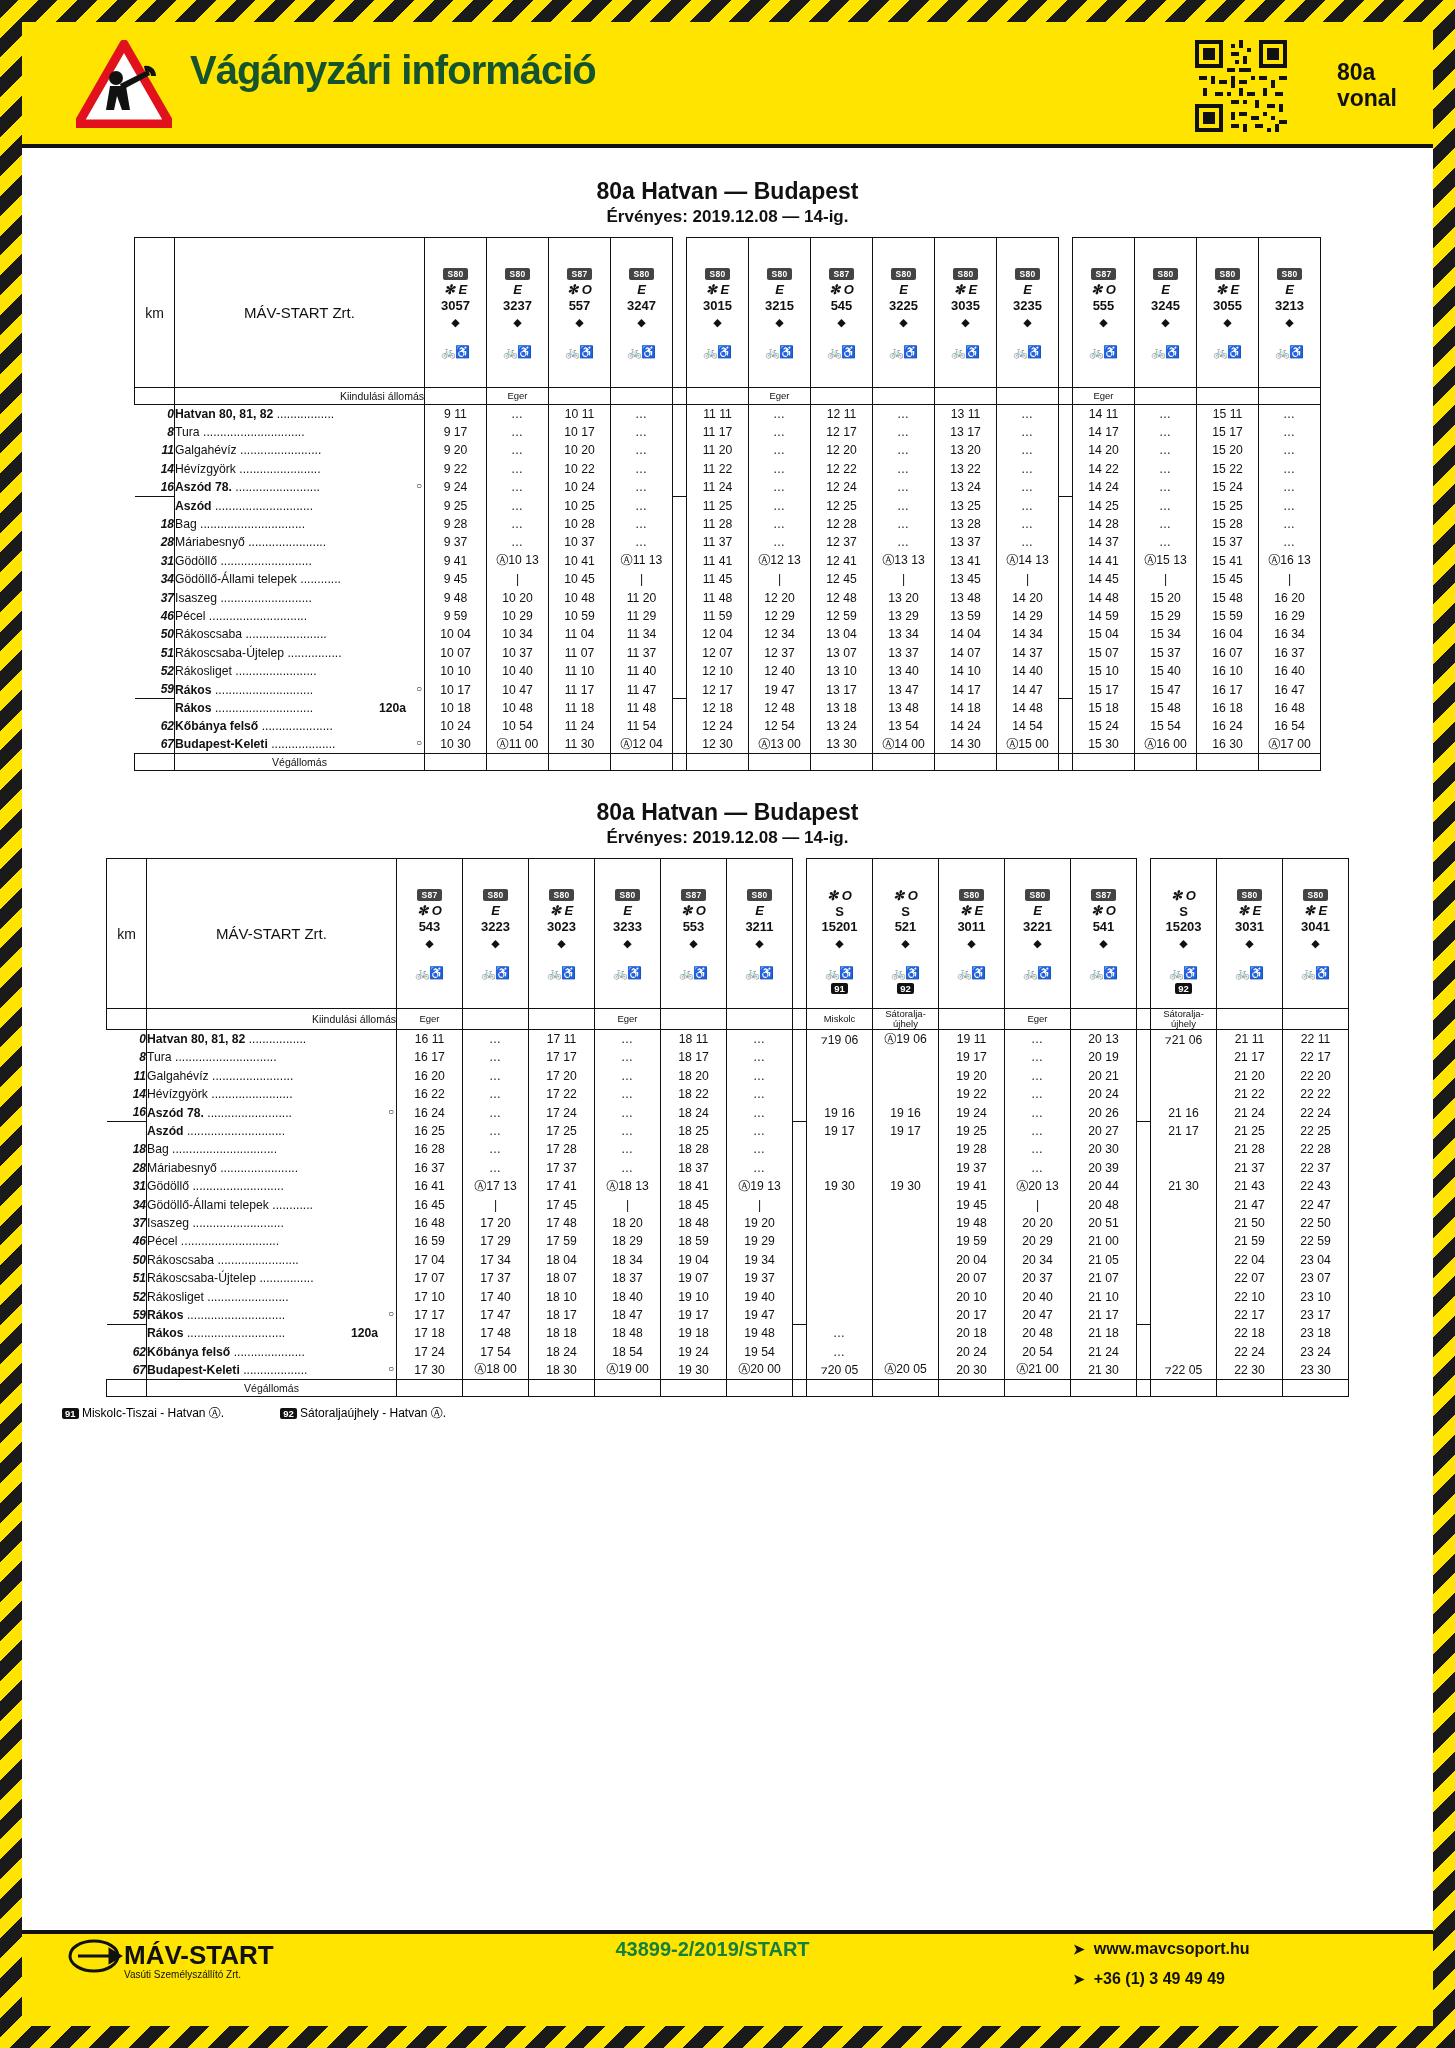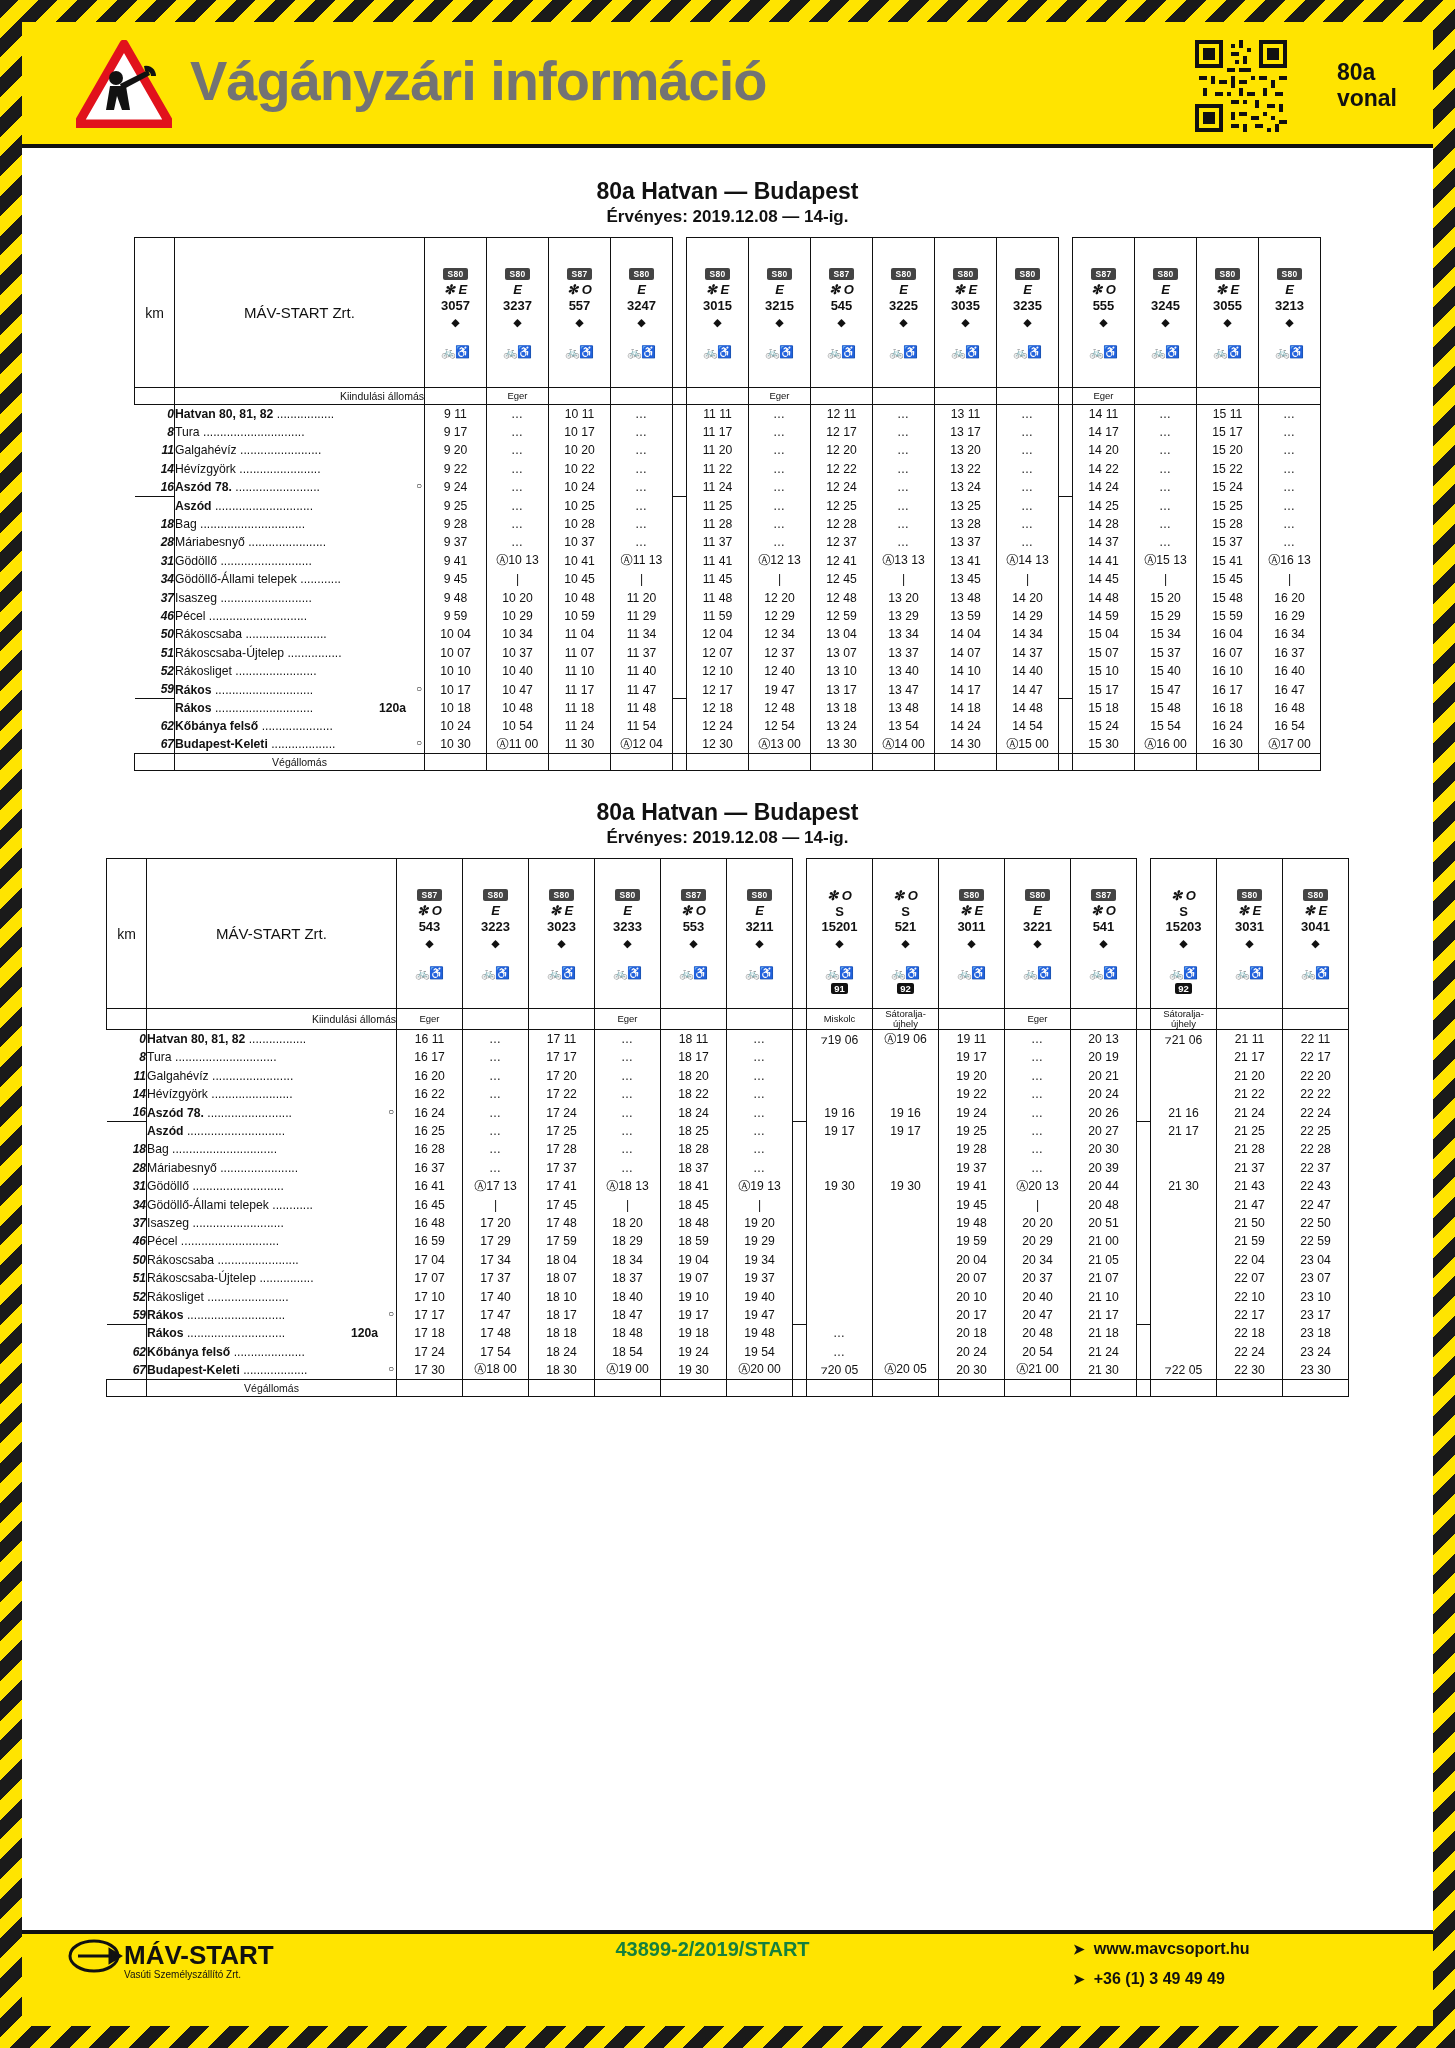--- a/index.html
+++ b/index.html
@@ -31,22 +31,22 @@
     height:126px;
     background:#ffe400;
     border-bottom:4px solid #111;
   }
   .warn-sign {
     position:absolute; left:54px; top:18px;
     width:96px; height:88px;
   }
   .header-title {
     position:absolute; left:168px; top:26px;
-    font-size:56px; font-weight:bold; letter-spacing:-1px;
-    color:#737373;
+    font-size:40px; font-weight:bold; letter-spacing:-1px;
+    color:#14532d;
   }
   .qr {
     position:absolute; right:146px; top:18px;
     width:92px; height:92px;
   }
   .lineno {
     position:absolute; right:36px; top:38px;
     font-size:23px; font-weight:bold; line-height:1.12; color:#111;
   }
 
@@ -1338,20 +1338,30 @@
                 <td class="bx" style="border-bottom:1.6px solid #111"></td>
                 <td></td>
                 <td class="bx" style="border-bottom:1.6px solid #111"></td>
                 <td class="bx" style="border-bottom:1.6px solid #111"></td>
                 <td class="bx" style="border-bottom:1.6px solid #111"></td>
               </tr>
             </tbody>
           </table>
         </div>
 
+    <div class="footnotes">
+      <div>
+        <span class="sqmark">91</span>
+        <span>Miskolc-Tiszai - Hatvan Ⓐ.</span>
+      </div>
+      <div>
+        <span class="sqmark">92</span>
+        <span>Sátoraljaújhely - Hatvan Ⓐ.</span>
+      </div>
+    </div>
   </div>
 
   <div class="footer">
     <div class="f-logo">
       <svg viewBox="0 0 260 54" width="260" height="54">
         <ellipse cx="26" cy="22" rx="24" ry="15" fill="none" stroke="#111" stroke-width="3"></ellipse>
         <path d="M10 22 h32 M42 16 l10 6 -10 6 z" fill="#111" stroke="#111" stroke-width="3"></path>
         <text x="56" y="30" font-family="Liberation Sans, sans-serif" font-size="26" font-weight="bold" fill="#111">MÁV-START</text>
         <text x="56" y="44" font-family="Liberation Sans, sans-serif" font-size="10" fill="#111">Vasúti Személyszállító Zrt.</text>
       </svg>

